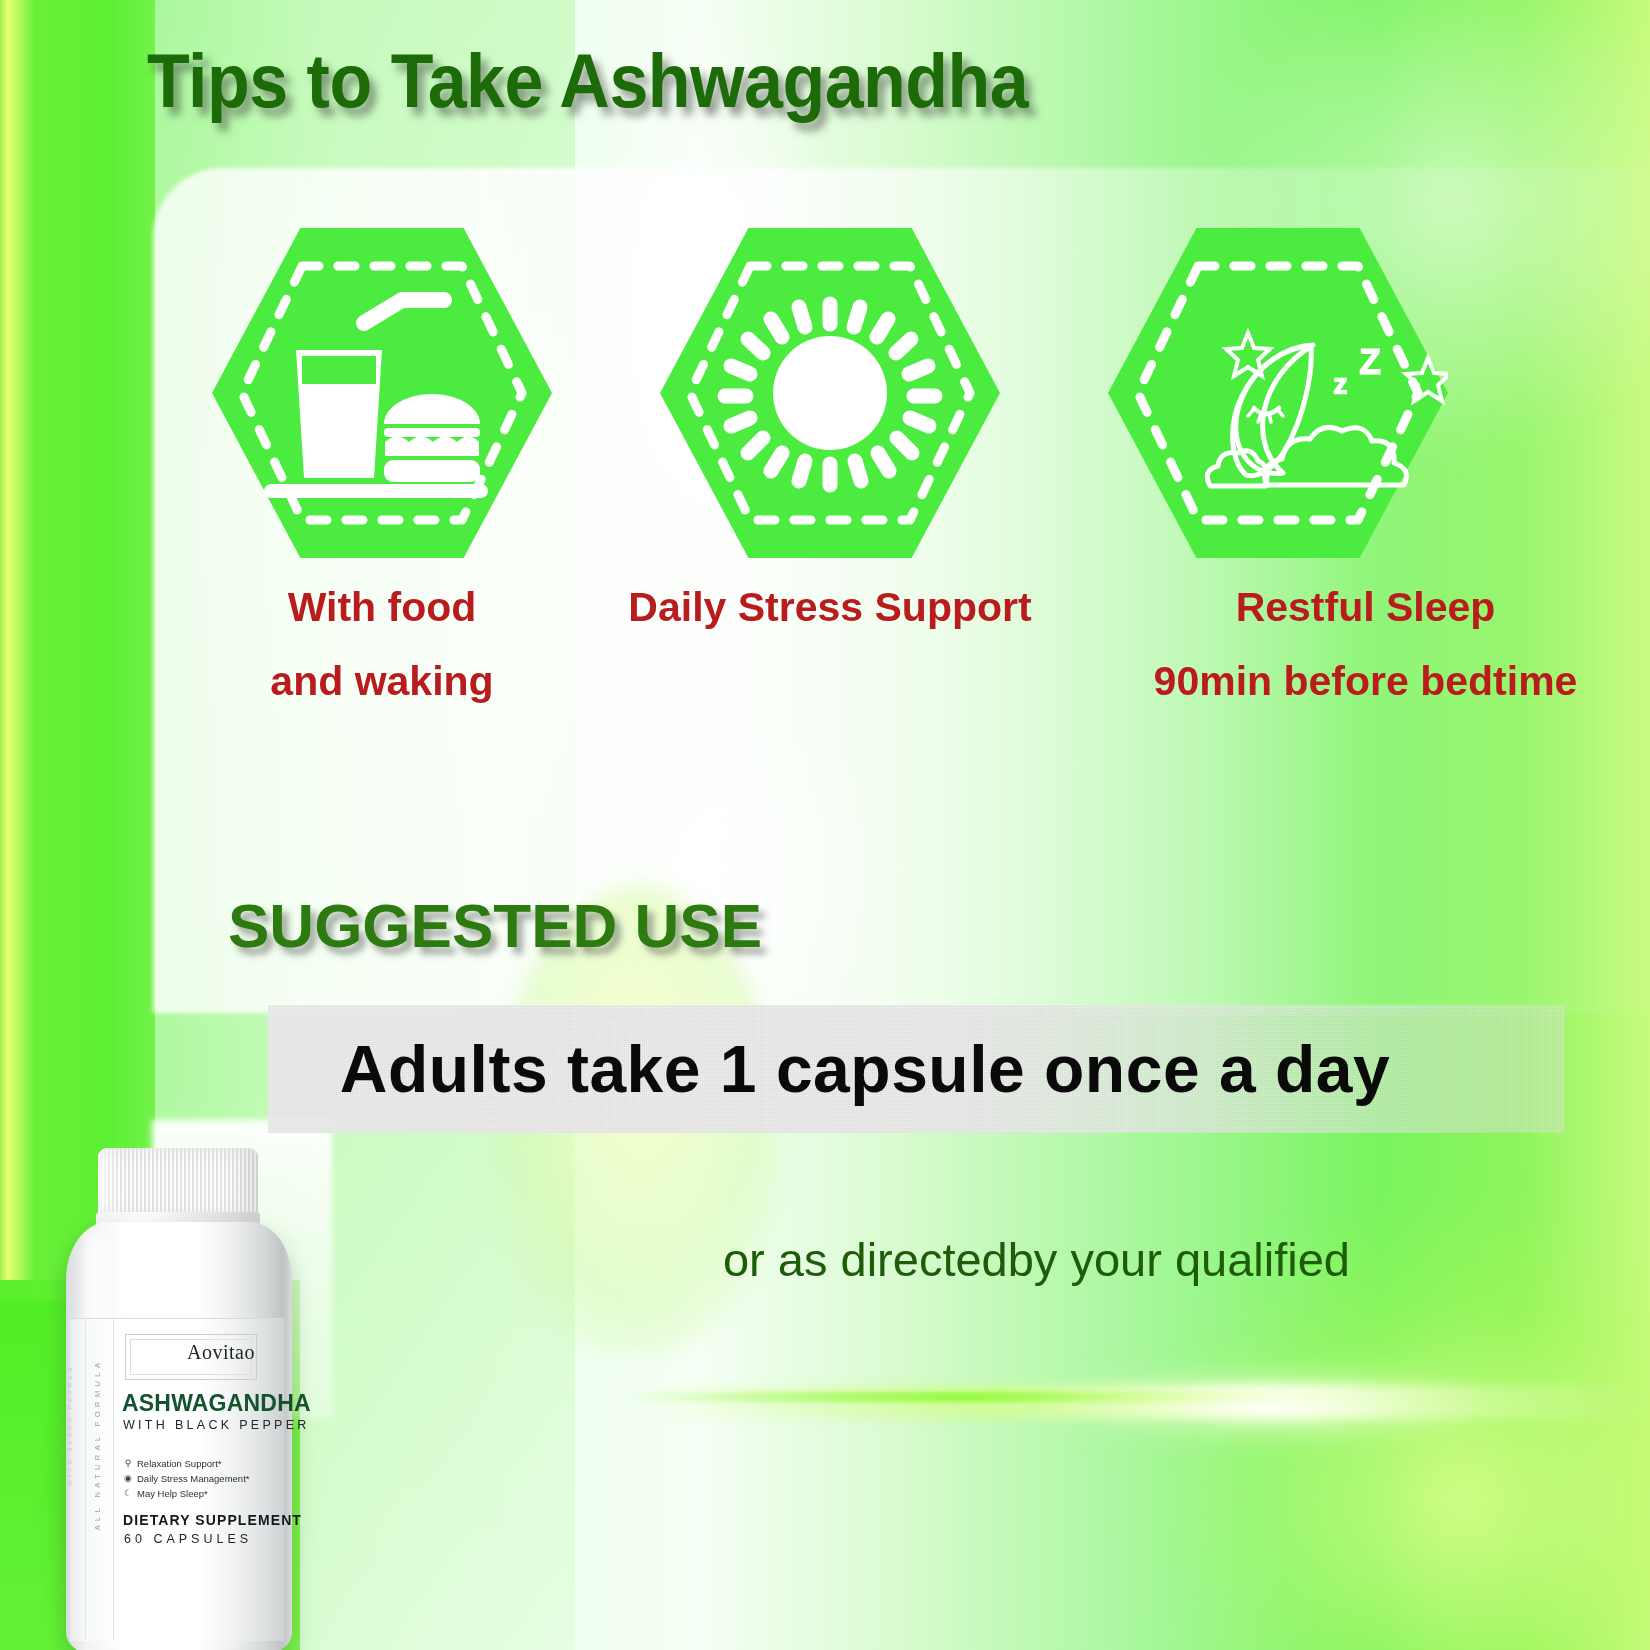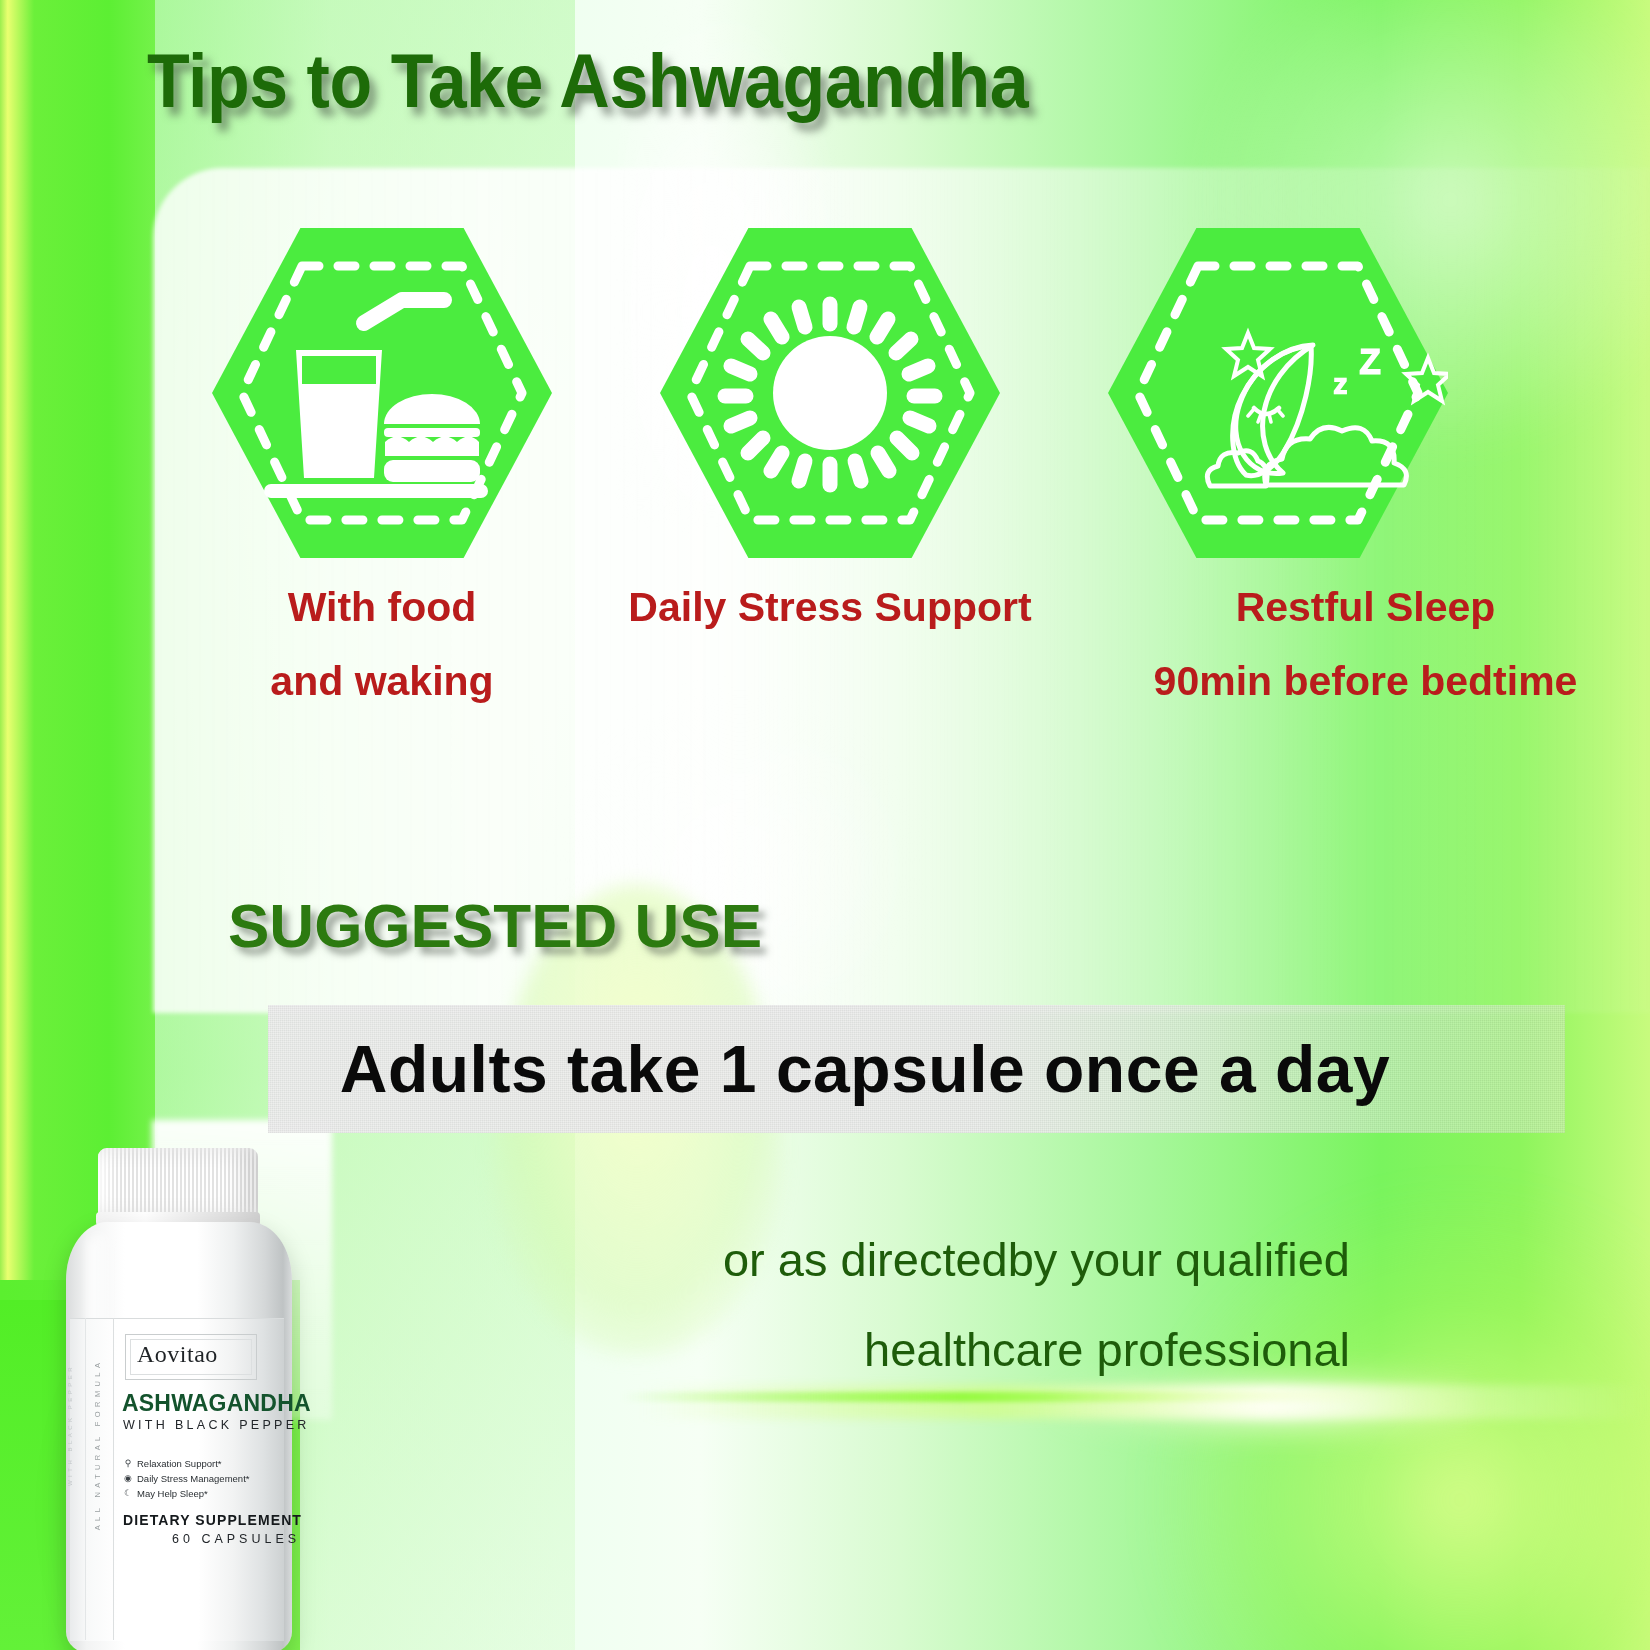--- a/index.html
+++ b/index.html
@@ -243,22 +243,22 @@
   .brandbox{
     position:absolute;left:95px;top:212px;width:130px;height:44px;
     border:1px solid #c9cdce;
   }
   .brandbox2{
     position:absolute;left:100px;top:217px;width:120px;height:34px;
     border:1px solid #dcdfe0;
   }
   .brand{
     position:absolute;left:95px;top:219px;width:130px;
-    text-align:left;font-size:24px;color:#1f2326;
-    font-family:"Liberation Serif",serif;letter-spacing:.5px;margin-left:12px;
+    text-align:right;font-size:20px;color:#1f2326;
+    font-family:"Liberation Serif",serif;letter-spacing:.5px;
   }
   .prod{
     position:absolute;left:92px;top:268px;width:175px;
     font-size:23px;font-weight:bold;color:#14532d;letter-spacing:.2px;
     font-family:"Liberation Sans",sans-serif;white-space:nowrap;
   }
   .prod-sub{
     position:absolute;left:93px;top:296px;width:175px;
     font-size:12.5px;color:#22262a;letter-spacing:3.3px;white-space:nowrap;
   }
@@ -272,21 +272,21 @@
   .bl-ic{
     width:10px;height:11px;display:inline-block;color:#3a4045;font-size:9px;
     text-align:center;line-height:11px;
   }
   .dsup{
     position:absolute;left:93px;top:390px;width:180px;
     font-size:14px;font-weight:bold;color:#15191c;letter-spacing:1.1px;white-space:nowrap;
   }
   .caps{
     position:absolute;left:94px;top:410px;width:180px;
-    font-size:12.5px;color:#22262a;letter-spacing:4px;white-space:nowrap;margin-left:48px;
+    font-size:12.5px;color:#22262a;letter-spacing:4px;white-space:nowrap;
   }
 </style>
 </head>
 <body>
 
 <div id="stage">
 
   <div class="bg-base"></div>
   <div class="bg-vband vb1"></div>
   <div class="bg-vband vb2"></div>
@@ -400,21 +400,20 @@
     <span>Restful Sleep</span>
     <span class="l2">90min before bedtime</span>
   </div>
 
   <div class="sug">SUGGESTED USE</div>
   <div class="banner"></div>
   <div class="banner-txt">Adults take 1 capsule once a day</div>
 
   <div class="subtxt">
     <span>or as directedby your qualified</span>
-    <span>healthcare professional</span>
   </div>
 
   <div class="bottle-wrap">
     <div class="shadow-l"></div>
     <div class="cap-lid"></div>
     <div class="cap-lip"></div>
     <div class="body-b"></div>
     <div class="body-shine"></div>
     <div class="label-b"></div>
     <div class="label-inner-line"></div>

